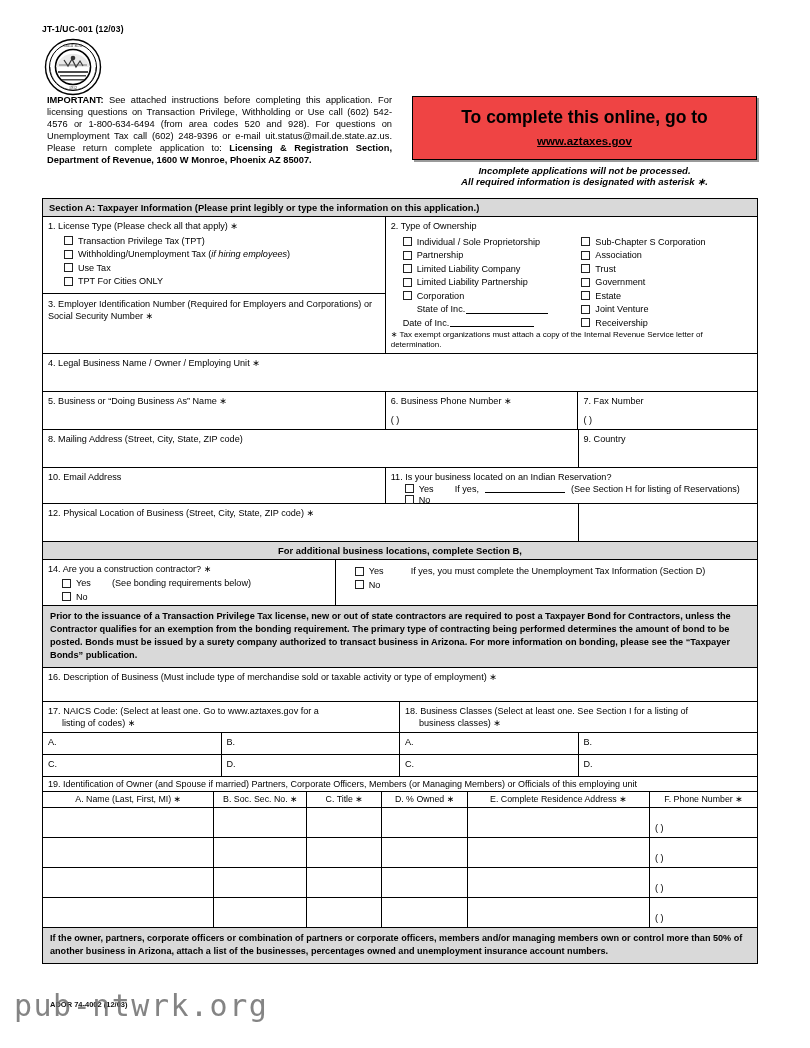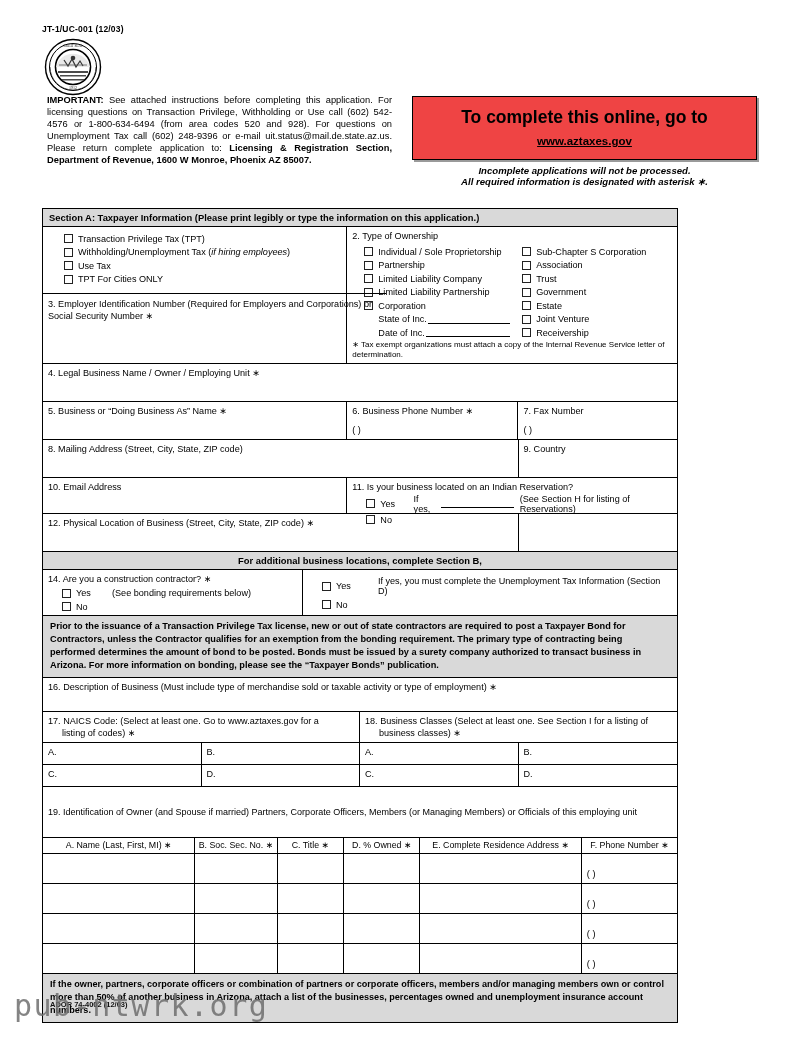--- a/index.html
+++ b/index.html
@@ -43,21 +43,21 @@
 
   .noteline {
     position:absolute; left:412px; width:345px; text-align:center;
     font-style:italic; font-weight:bold; font-size:9.6px;
   }
   .note1 { top:165px; }
   .note2 { top:176px; }
 
   
   .frame {
-    position:absolute; left:42px; top:208px; width:636px;
+    position:absolute; left:42px; top:198px; width:716px;
     border:1.4px solid #000;
     font-size:9px;
   }
   .row { display:flex; width:100%; }
   .bb { border-bottom:1px solid #000; }
   .bb2 { border-bottom:1.4px solid #000; }
   .br { border-right:1px solid #000; }
   .br2 { border-right:1.4px solid #000; }
   .cell { padding:3px 5px; }
   .gray { background:#d9d9d9; }
@@ -135,20 +135,21 @@
   </div>
   <div class="noteline note2">All required information is designated with asterisk ∗.</div>
   <div class="noteline note1">Incomplete applications will not be processed.</div>
 
   <div class="frame">
 
     <div class="bandA gray bb2">Section A:  Taxpayer Information (Please print legibly or type the information on this application.)</div>
 
     <div class="row bb2">
       <div class="cell br2" style="width:48%;">
+        <div class="q">1. License Type (Please check all that apply) ∗</div>
         <div style="margin-left:16px;">
           <div class="cbline">
             <span class="cb"></span>
             <span>Transaction Privilege Tax (TPT)</span>
           </div>
           <div class="cbline">
             <span class="cb"></span>
             <span><span>Withholding/Unemployment Tax (</span><i>if hiring employees</i><span>)</span></span>
           </div>
           <div class="cbline">
@@ -183,21 +184,21 @@
               <span>Limited Liability Partnership</span>
             </div>
             <div class="cbline">
               <span class="cb"></span>
               <span>Corporation</span>
             </div>
             <div class="cbline" style="margin-left:14px;">
               <span>State of Inc.</span>
               <span class="blankline" style="width:82px;margin-left:1px;"></span>
             </div>
-            <div class="cbline" style="margin-left:14px;">
+            <div class="cbline" style="">
               <span>Date of Inc.</span>
               <span class="blankline" style="width:84px;margin-left:1px;"></span>
             </div>
           </div>
           <div class="col" style="padding-left:8px;">
             <div class="cbline">
               <span class="cb"></span>
               <span>Sub-Chapter S Corporation</span>
             </div>
             <div class="cbline">
@@ -340,21 +341,21 @@
       <div class="cell br" style="width:25%;"><span class="q">A.</span></div>
       <div class="cell" style="width:25%;"><span class="q">B.</span></div>
     </div>
     <div class="row bb2" style="height:22px;">
       <div class="cell br" style="width:25%;"><span class="q">C.</span></div>
       <div class="cell br2" style="width:25%;"><span class="q">D.</span></div>
       <div class="cell br" style="width:25%;"><span class="q">C.</span></div>
       <div class="cell" style="width:25%;"><span class="q">D.</span></div>
     </div>
 
-    <div class="cell bb" style="padding:20px 5px;">19. Identification of Owner (and Spouse if married) Partners, Corporate Officers, Members (or Managing Members) or Officials of this employing unit</div>
+    <div class="cell bb" style="padding:2px 5px;">19. Identification of Owner (and Spouse if married) Partners, Corporate Officers, Members (or Managing Members) or Officials of this employing unit</div>
 
     <div class="row bb">
       <div class="tblhead br" style="width:24%;">A.  Name (Last, First, MI) ∗</div>
       <div class="tblhead br" style="width:13%;">B.  Soc. Sec. No. ∗</div>
       <div class="tblhead br" style="width:10.5%;">C.  Title ∗</div>
       <div class="tblhead br" style="width:12%;">D.  % Owned ∗</div>
       <div class="tblhead br" style="width:25.5%;">E.  Complete Residence Address ∗</div>
       <div class="tblhead" style="width:15%;">F.  Phone Number ∗</div>
     </div>
 

